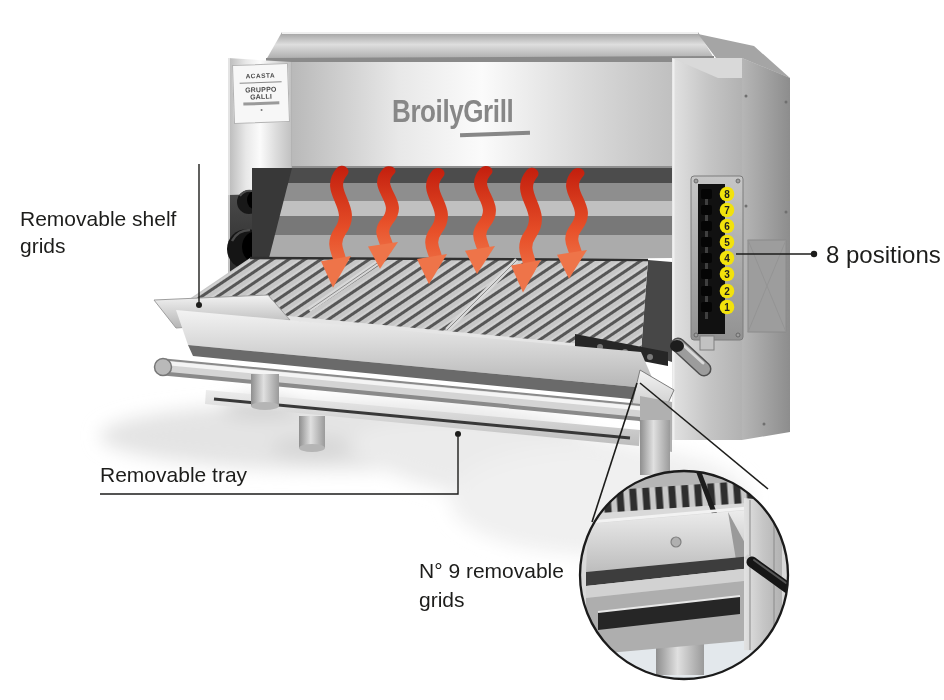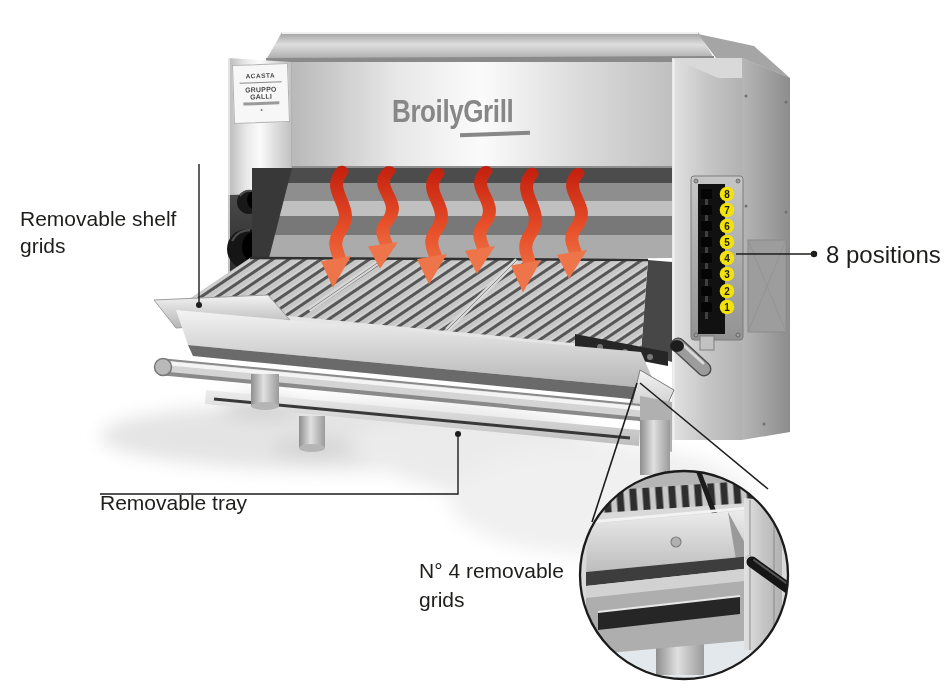--- a/index.html
+++ b/index.html
@@ -324,20 +324,20 @@
   <div class="dot"></div>
 </div>
 
 <div class="ann" style="left:20px;top:158px;margin-top:47px;">
   <div>Removable shelf</div>
   <div>grids</div>
 </div>
 
 <div class="ann ann-small" style="left:826px;top:243px;">8 positions</div>
 
-<div class="ann" style="left:100px;top:461px;margin-top:28px;">Removable tray</div>
+<div class="ann" style="left:100px;top:461px;">Removable tray</div>
 
 <div class="ann" style="left:419px;top:556px;line-height:29px;">
-  <div>N° 4 removable</div>
+  <div>N° 9 removable</div>
   <div>grids</div>
 </div>
 
 </div>
 
 </body></html>

